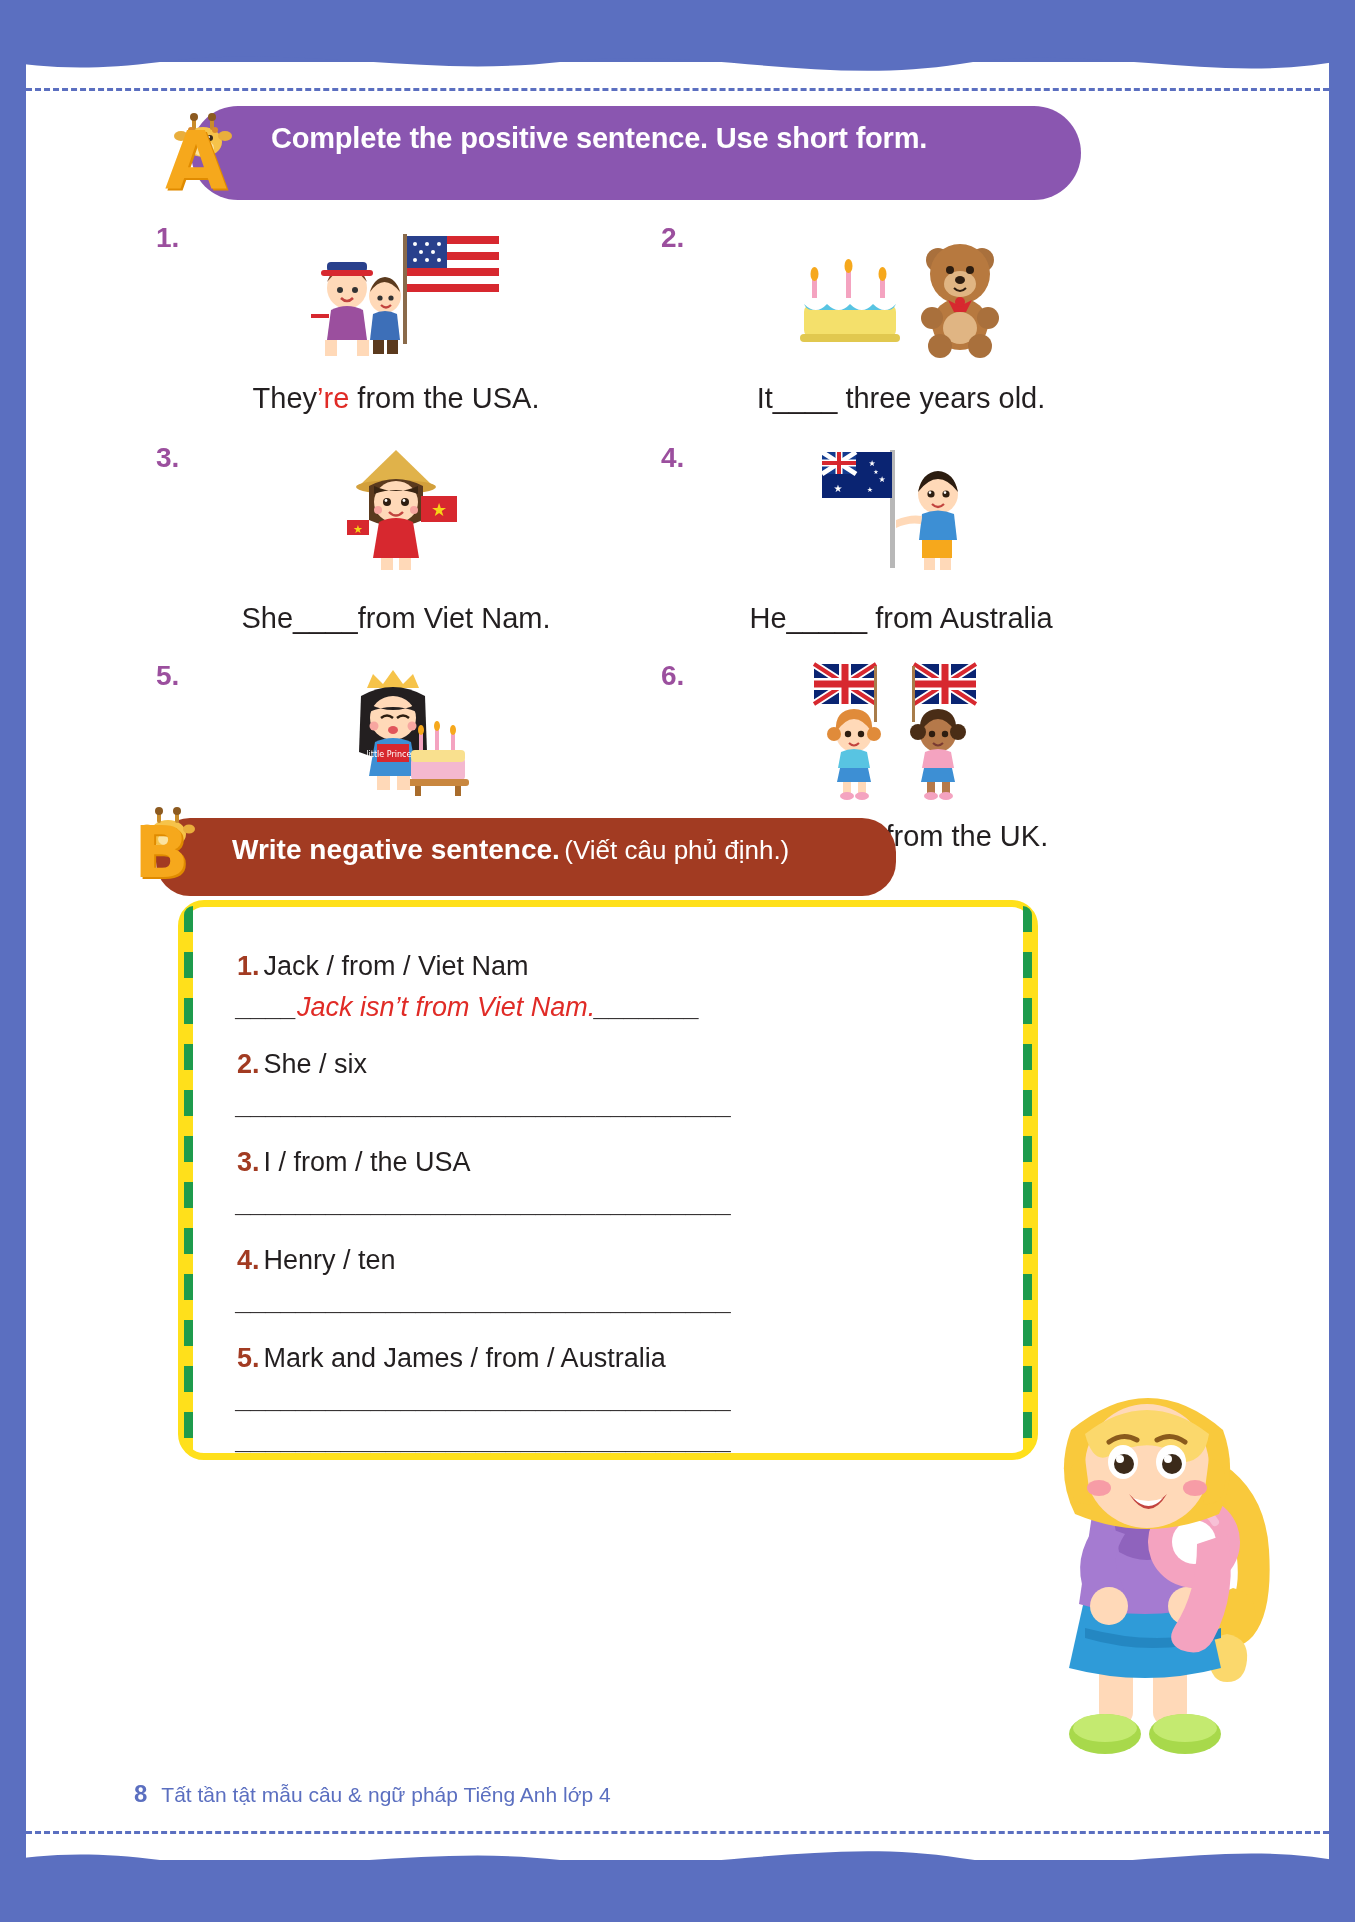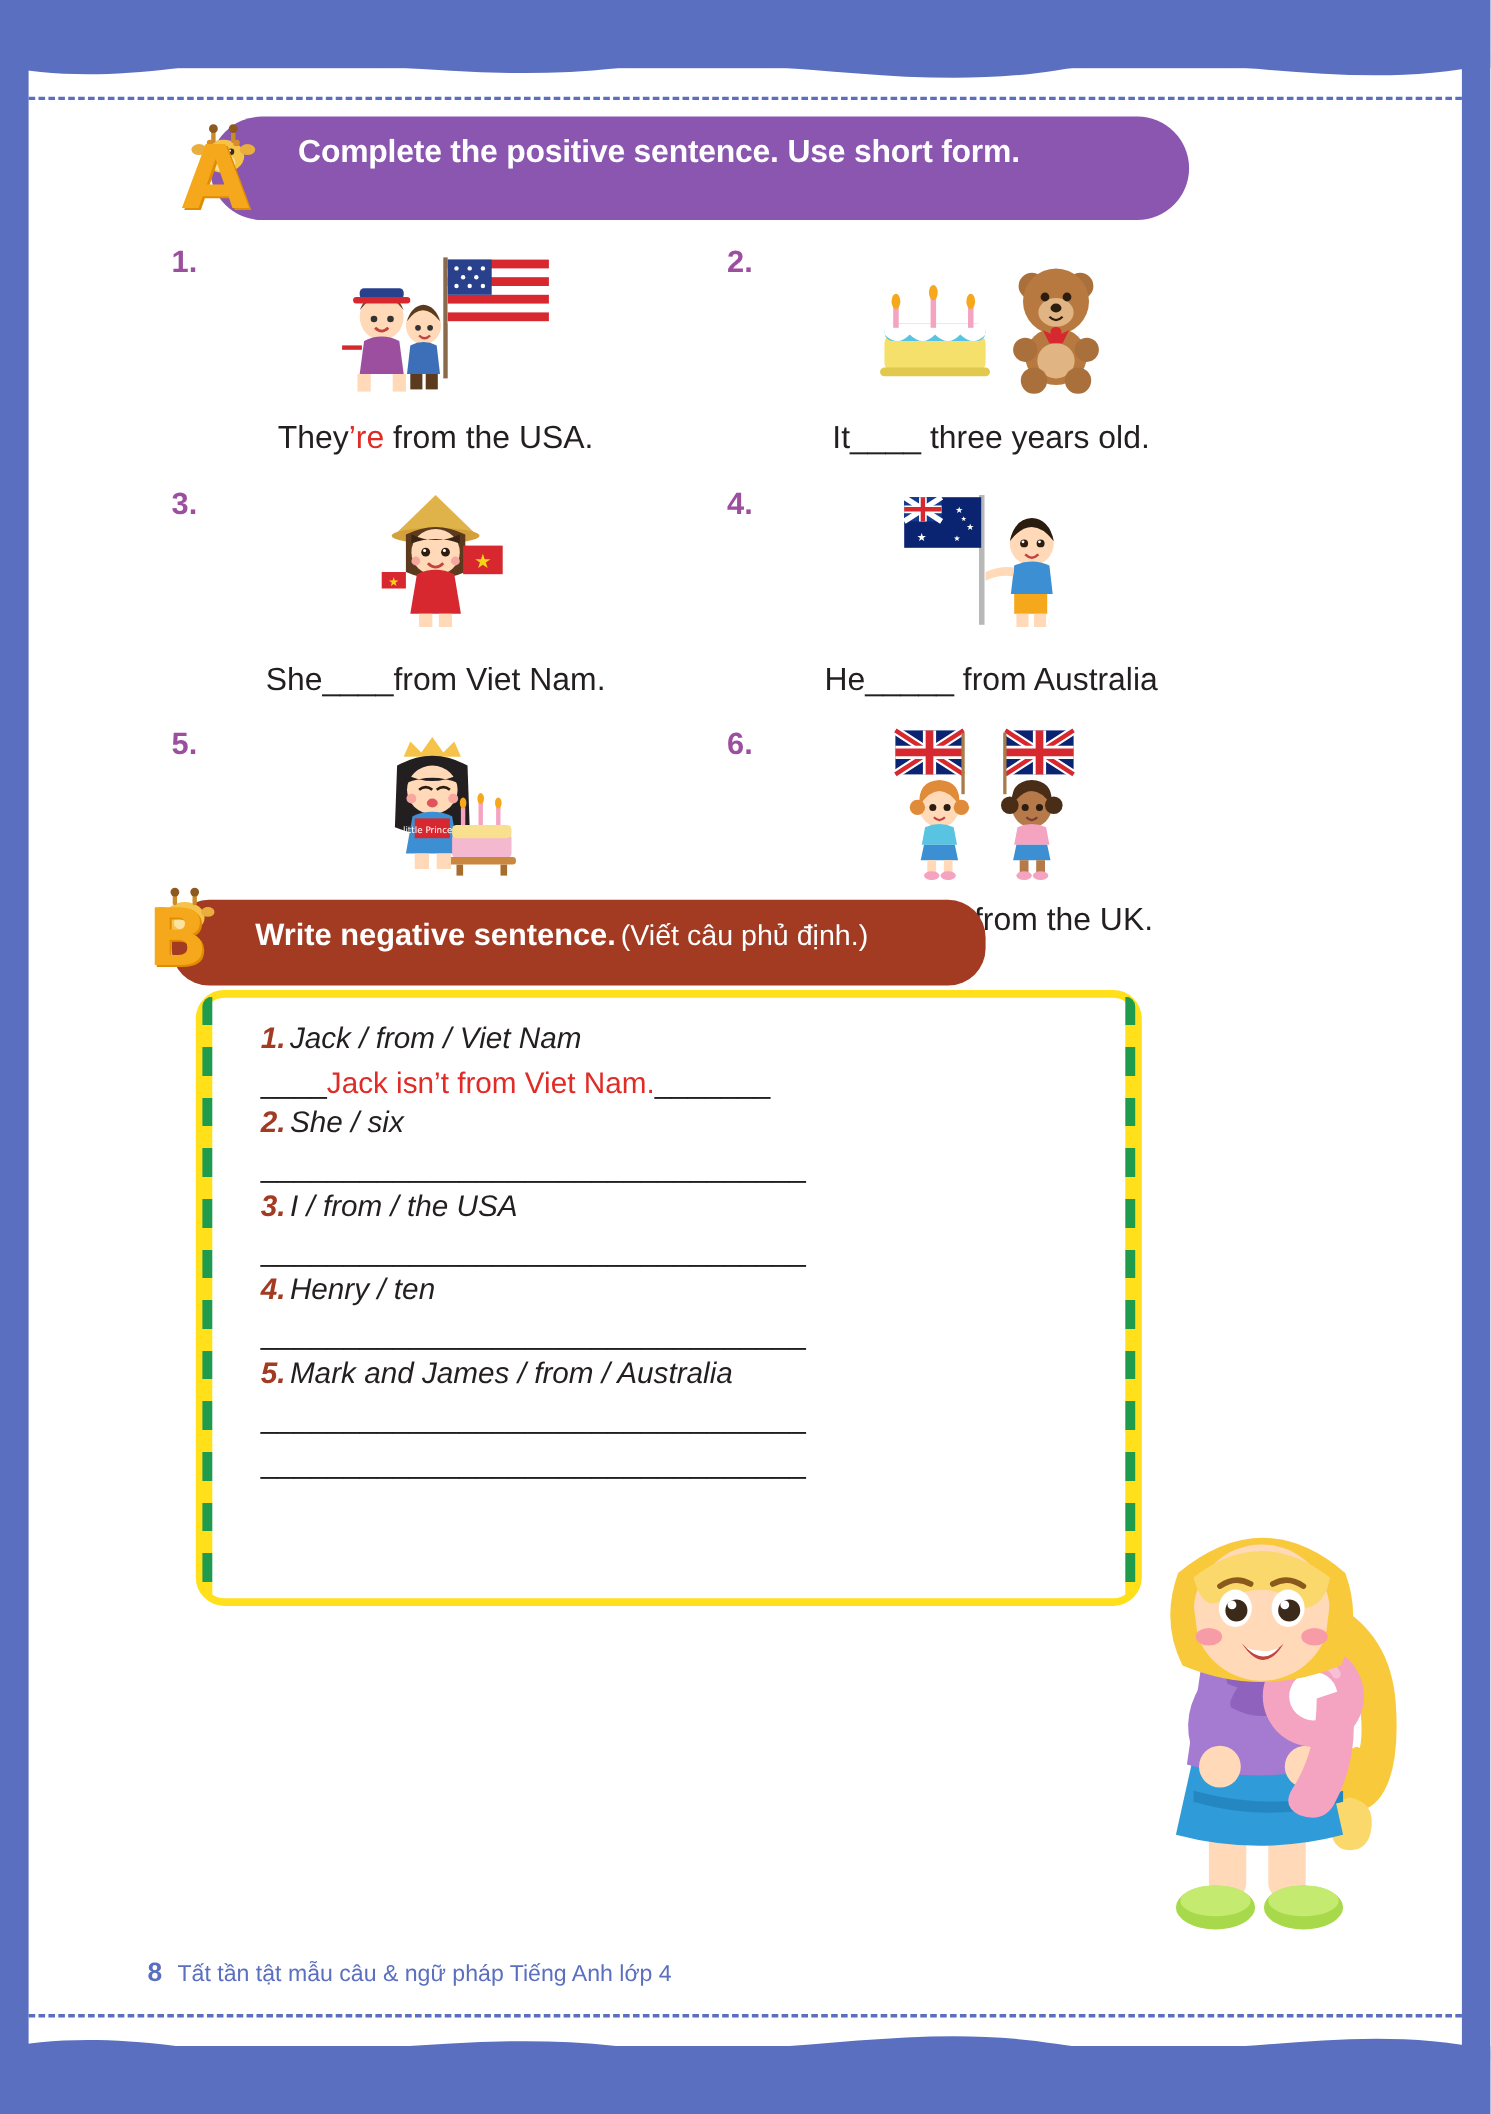--- a/index.html
+++ b/index.html
@@ -241,35 +241,35 @@
   }
   .ab-inner {
     position: absolute;
     left: 52px;
     top: 18px;
     right: 22px;
   }
   .ab-q {
     font-size: 27px;
     color: #231f20;
-    margin-top: 4px;
+    margin-top: 26px;
     white-space: nowrap;
-    font-style: italic;
   }
   .ab-q .qn {
     font-weight: bold;
     color: #a23b22;
     margin-right: 4px;
   }
   .ab-line {
     font-size: 27px;
     color: #231f20;
     letter-spacing: 0px;
     margin-top: 10px;
     white-space: nowrap;
+    font-style: italic;
   }
   .ab-line .ans { color: #e02b26; }
 
   
   .footer {
     position: absolute;
     left: 108px;
     bottom: 18px;
     display: flex;
     align-items: baseline;

